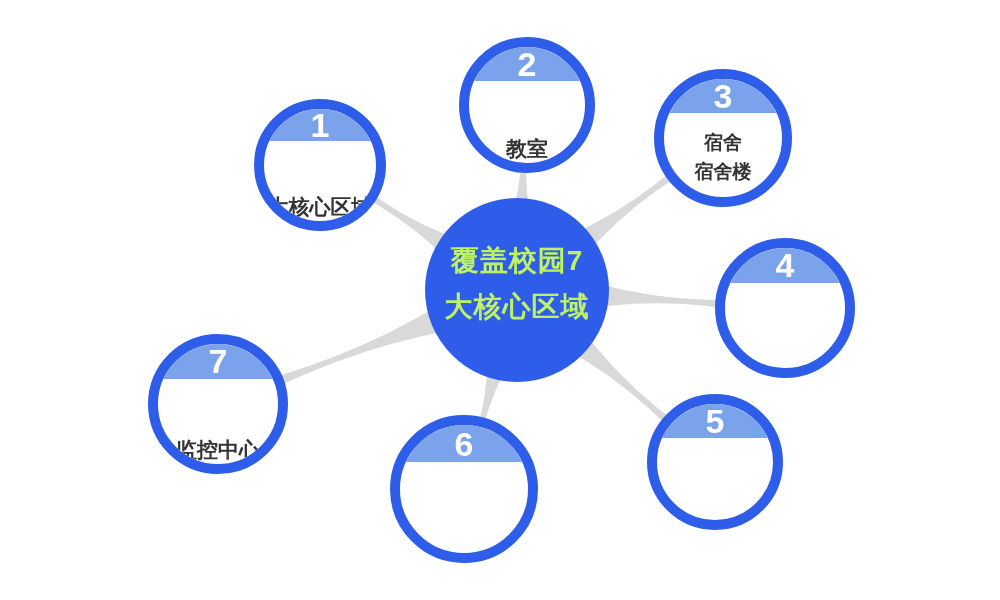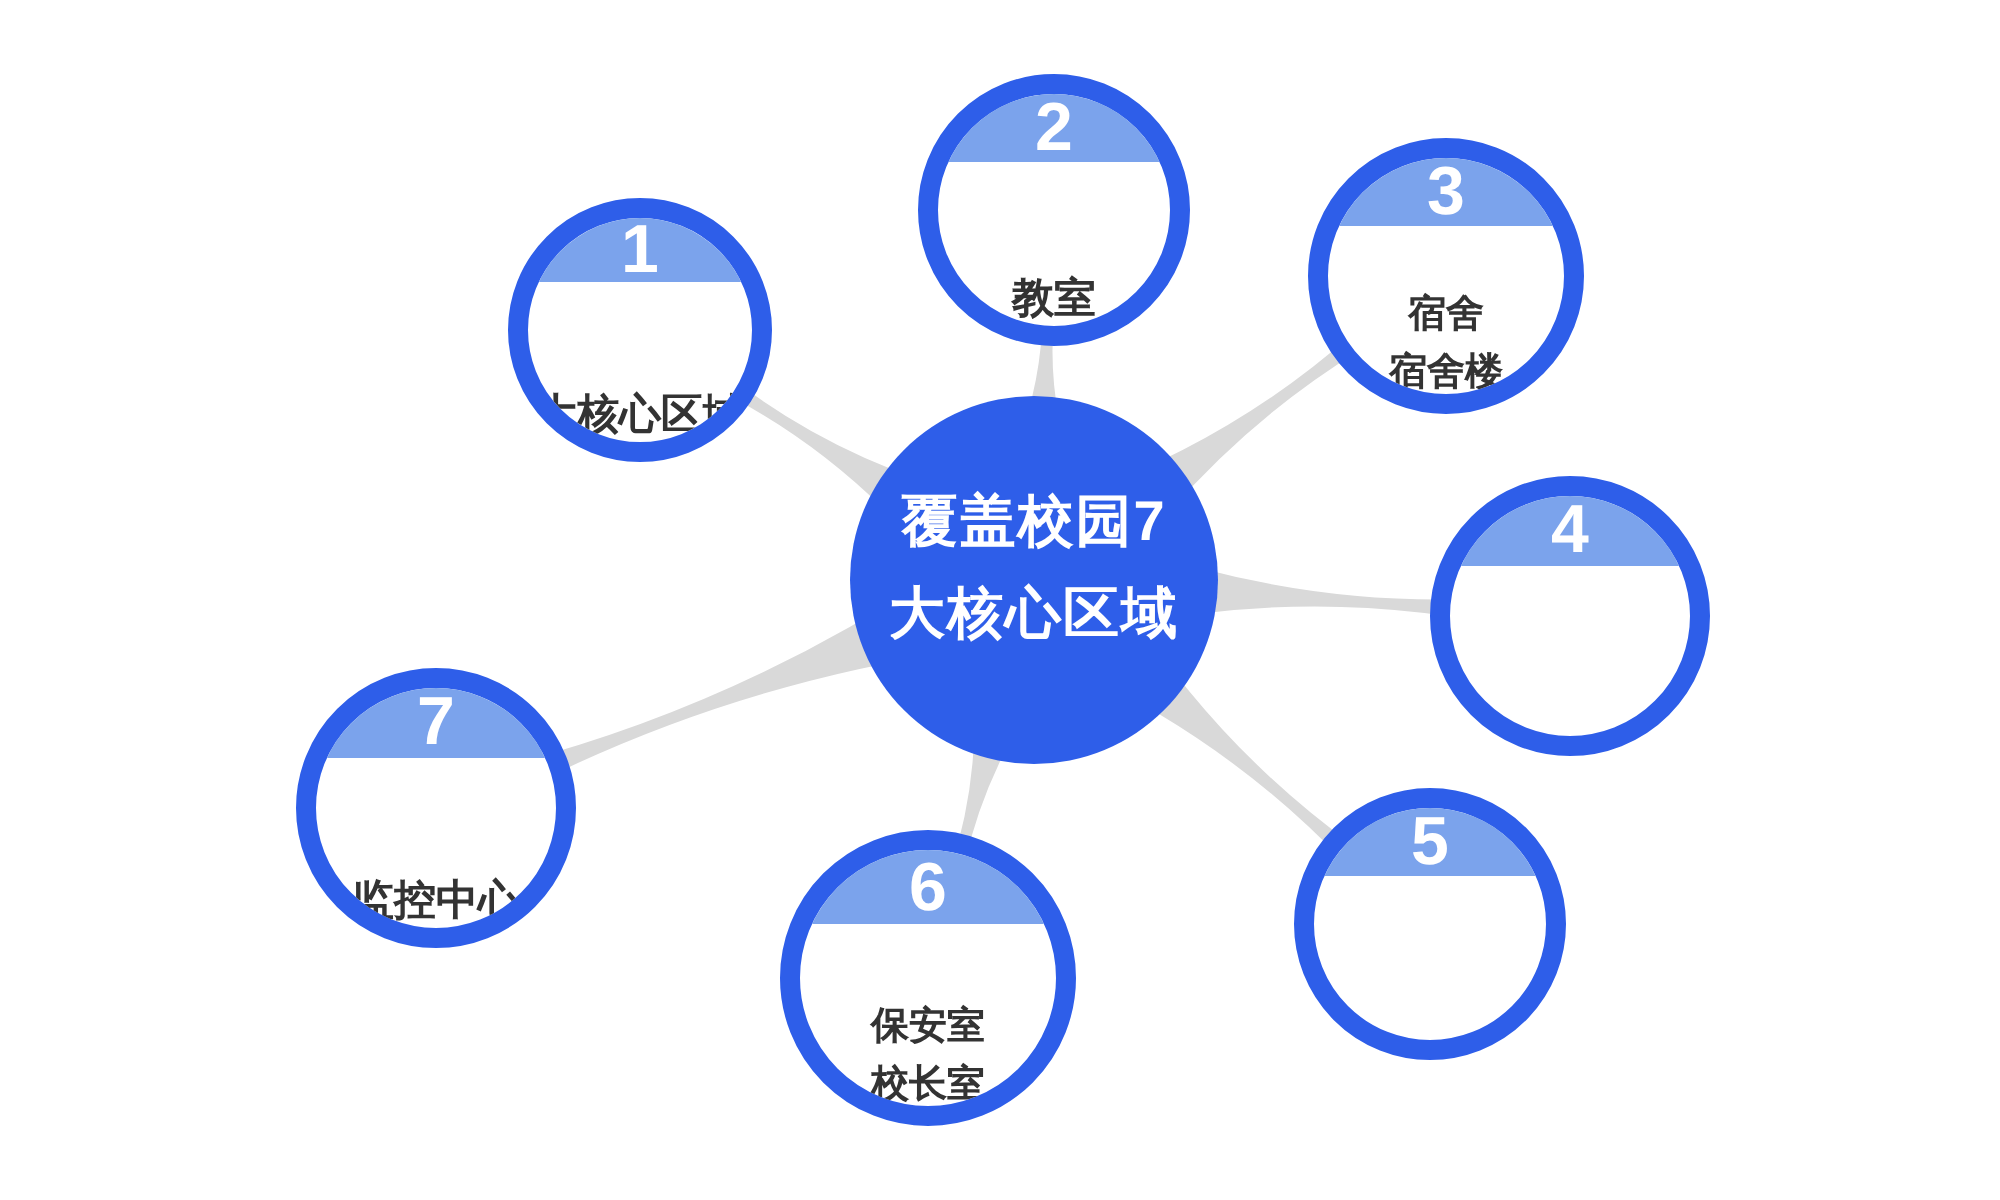--- a/index.html
+++ b/index.html
@@ -18,21 +18,21 @@
     background:var(--lightblue,#7ba3ec);
     display:flex;align-items:center;justify-content:center;
   }
   .num{color:#fff;font-weight:bold;font-size:34px;line-height:1;}
   .labels{
     position:absolute;top:29%;bottom:0;left:0;right:0;
     display:flex;flex-direction:column;align-items:center;justify-content:flex-end;
     row-gap:8px;color:var(--label,#333);font-weight:bold;text-align:center;
   }
   .labels.single{font-size:21px;}
-  .labels.multi{justify-content:flex-end;padding-top:3px;font-size:19px;line-height:21px;}
+  .labels.multi{justify-content:center;padding-top:3px;font-size:19px;line-height:21px;}
   .hub{
     position:absolute;border-radius:50%;background:var(--blue,#2e5ee9);
     display:flex;flex-direction:column;align-items:center;justify-content:center;
     color:#fff;font-weight:bold;font-size:28px;line-height:1.65;text-align:center;
     letter-spacing:1px;transform:translateZ(0);
   }
   .hub .hub-line{transform:translateY(-6px);}
 </style>
 </head>
 <body>
@@ -42,21 +42,21 @@
   <svg id="spokes" viewBox="0 0 1000 600" xmlns="http://www.w3.org/2000/svg">
       <path d="M488.874444970429,248.46744464545222 Q393.4540260872755,224.04323984587793 326.96495381332716,154.0232327901964 L313.03504618667284,175.9767672098036 Q404.70510532418865,206.3115389685029 467.4438178524993,282.2421129833094 Z" fill="#d9d9d9"></path>
       <path d="M539.4537073342402,245.14656058953463 Q512.7567370649313,173.96678750545982 539.9810495526076,105.70167835419501 L514.0189504473924,104.29832164580499 Q533.7261248037589,175.10026792377482 499.5120164031399,242.9875502689346 Z" fill="#d9d9d9"></path>
       <path d="M565.889133044828,278.781592353408 Q632.2730629615571,191.89520582449015 730.7185144532262,148.4606182721356 L715.2814855467738,127.5393817278644 Q644.7414324629226,208.7931276487092 542.1398578041317,246.59507459299073 Z" fill="#d9d9d9"></path>
       <path d="M561.5563320920885,313.03764897943205 Q674.6519366461429,290.064906666025 784.1288283999374,320.970777156487 L785.8711716000626,295.029222843513 Q673.2446594460417,311.0177005341963 564.236860092281,273.1275654210106 Z" fill="#d9d9d9"></path>
       <path d="M538.6109321726352,335.2655234215817 Q640.249387547276,383.15661956387373 706.4745863906118,471.81413892243523 L723.5254136093882,452.18586107756477 Q626.4775655628796,399.010228592423 564.8429740476757,305.06817289101167 Z" fill="#d9d9d9"></path>
       <path d="M485.8351115650567,329.3033042992258 Q494.7270232755715,414.4275404769058 451.4378986629482,485.6543147192777 L476.5621013370518,492.3456852807223 Q474.43439803879556,409.0229719465082 524.4877310636775,339.59772054760214 Z" fill="#d9d9d9"></path>
       <path d="M466.89301600560066,287.6999663078534 Q349.7497399845211,365.00495124633477 213.36868215793316,391.852947063351 L222.63131784206684,416.147052936649 Q342.2683803934901,345.38278881020943 481.1432247504217,325.075513805235 Z" fill="#d9d9d9"></path>
     </svg>
 
-  <div class="hub" id="hub" style="left: 425px; top: 198px; height: 184px; width: 184px; color: #ffffff; justify-content: center;">
+  <div class="hub" id="hub" style="left: 425px; top: 198px; height: 184px; width: 184px; color: #bef264; justify-content: center;">
     <div class="hub-line">覆盖校园7</div>
     <div class="hub-line">大核心区域</div>
   </div>
 
 <div class="node" style="left: 254px; top: 99px; height: 132px; width: 132px;">
       <div class="cap">
         <span class="num" style="color: rgb(255, 255, 255);">1</span>
       </div>
       <div class="labels single">
         <span>大核心区域</span>
@@ -86,24 +86,20 @@
     </div>
     <div class="node" style="left: 647px; top: 394px; height: 136px; width: 136px;">
       <div class="cap">
         <span class="num" style="color: rgb(255, 255, 255);">5</span>
       </div>
     </div>
     <div class="node" style="left: 390px; top: 415px; height: 148px; width: 148px;">
       <div class="cap">
         <span class="num" style="color: rgb(255, 255, 255);">6</span>
       </div>
-      <div class="labels multi">
-        <span>保安室</span>
-        <span>校长室</span>
-      </div>
     </div>
     <div class="node" style="left: 148px; top: 334px; height: 140px; width: 140px;">
       <div class="cap">
         <span class="num" style="color: rgb(255, 255, 255);">7</span>
       </div>
       <div class="labels single">
         <span>监控中心</span>
       </div>
     </div>
   </div>

